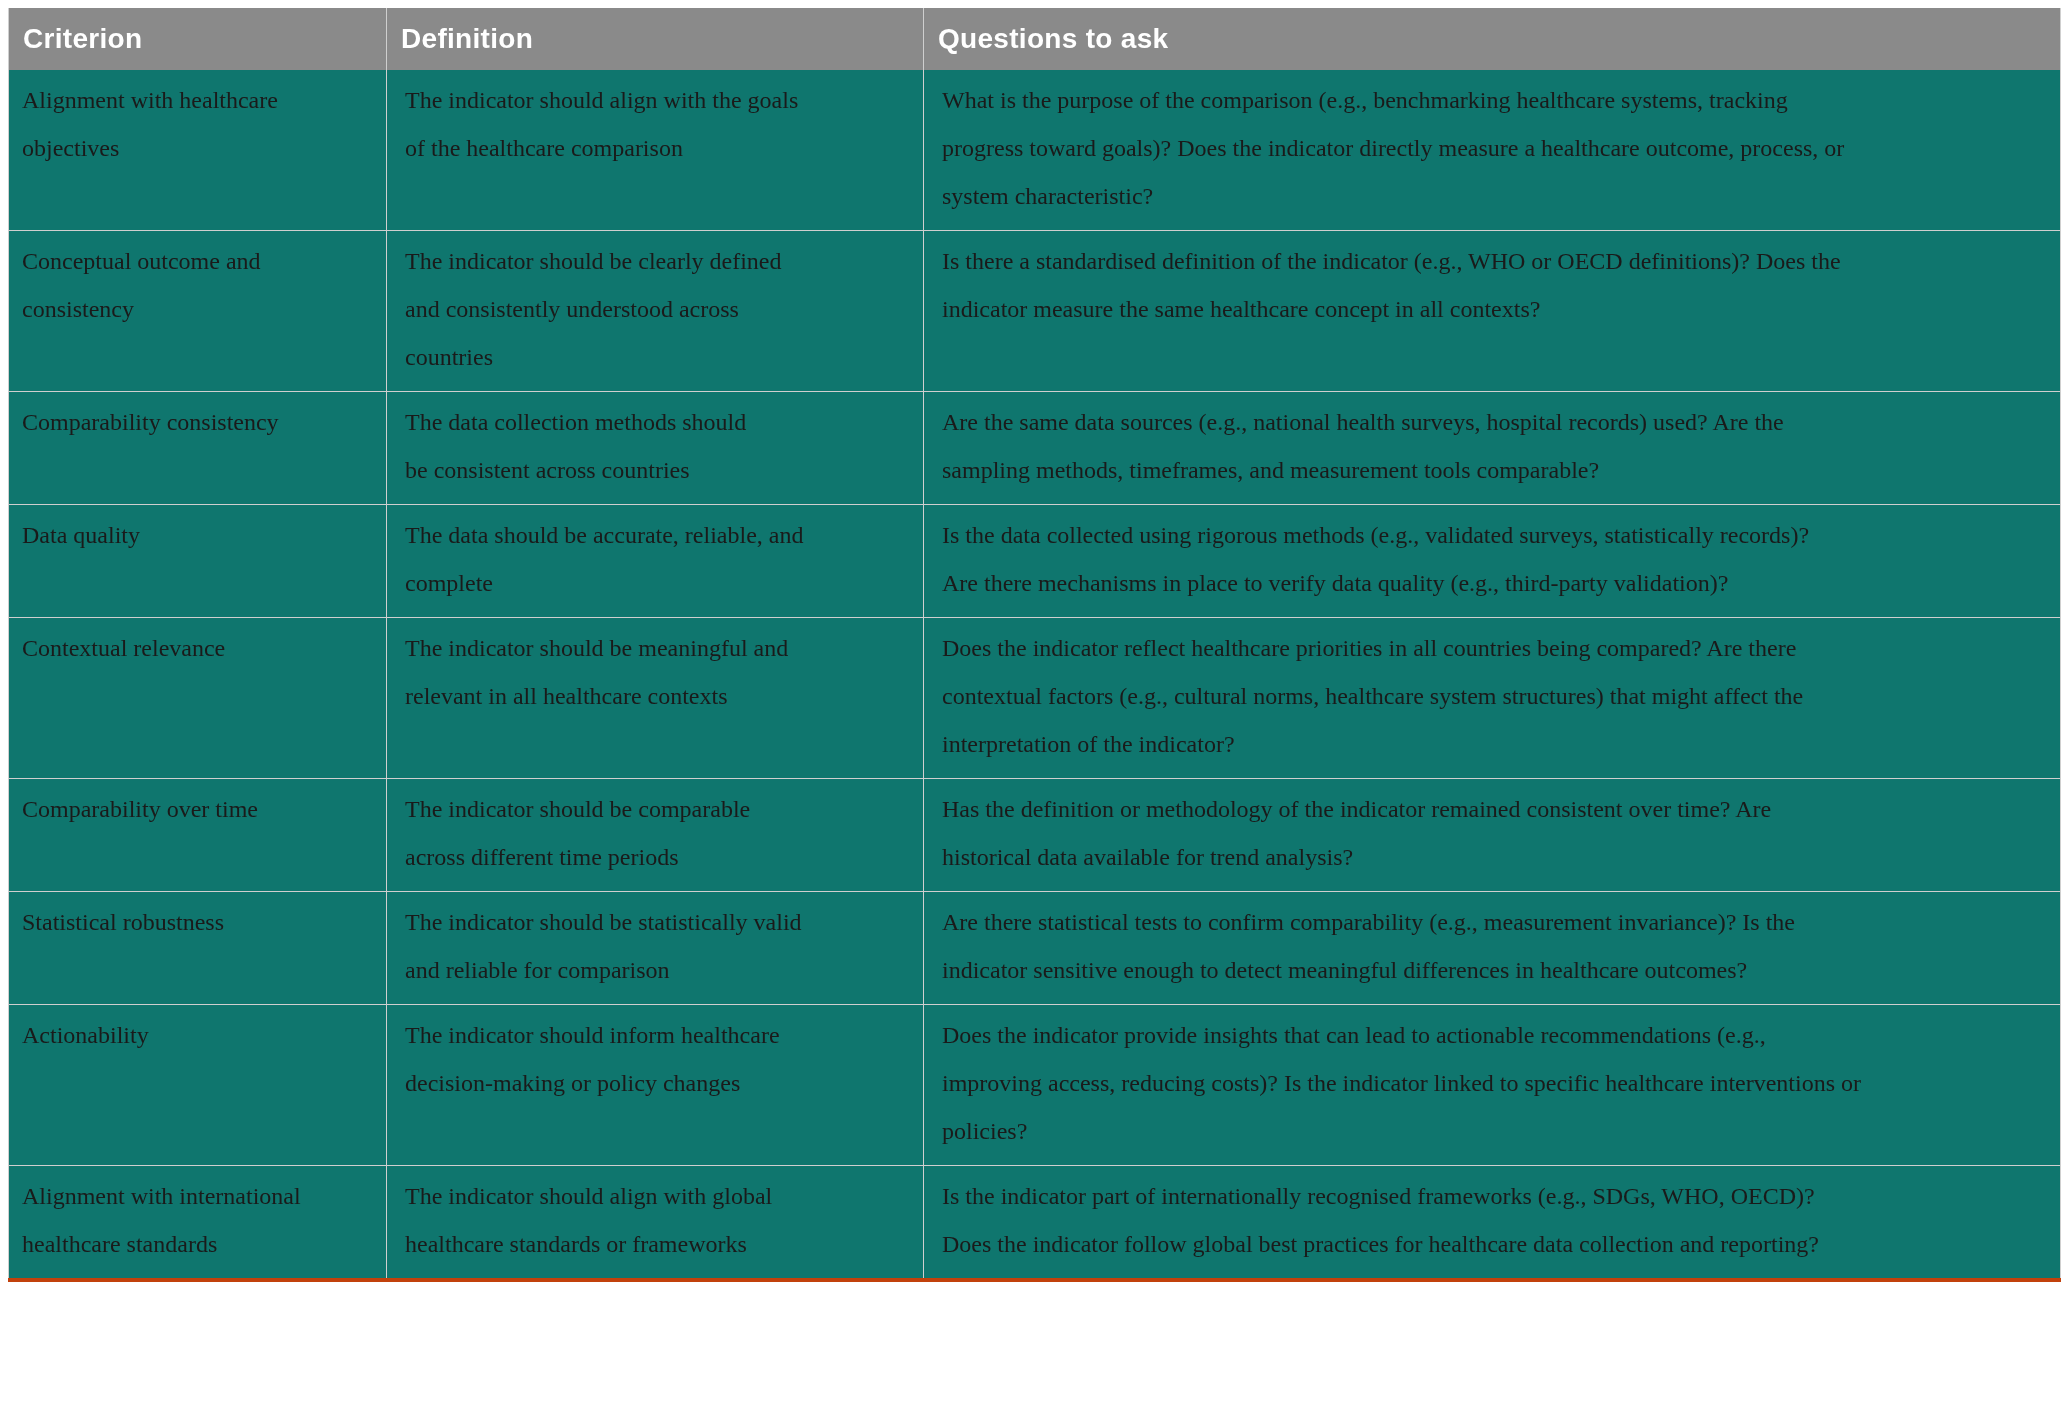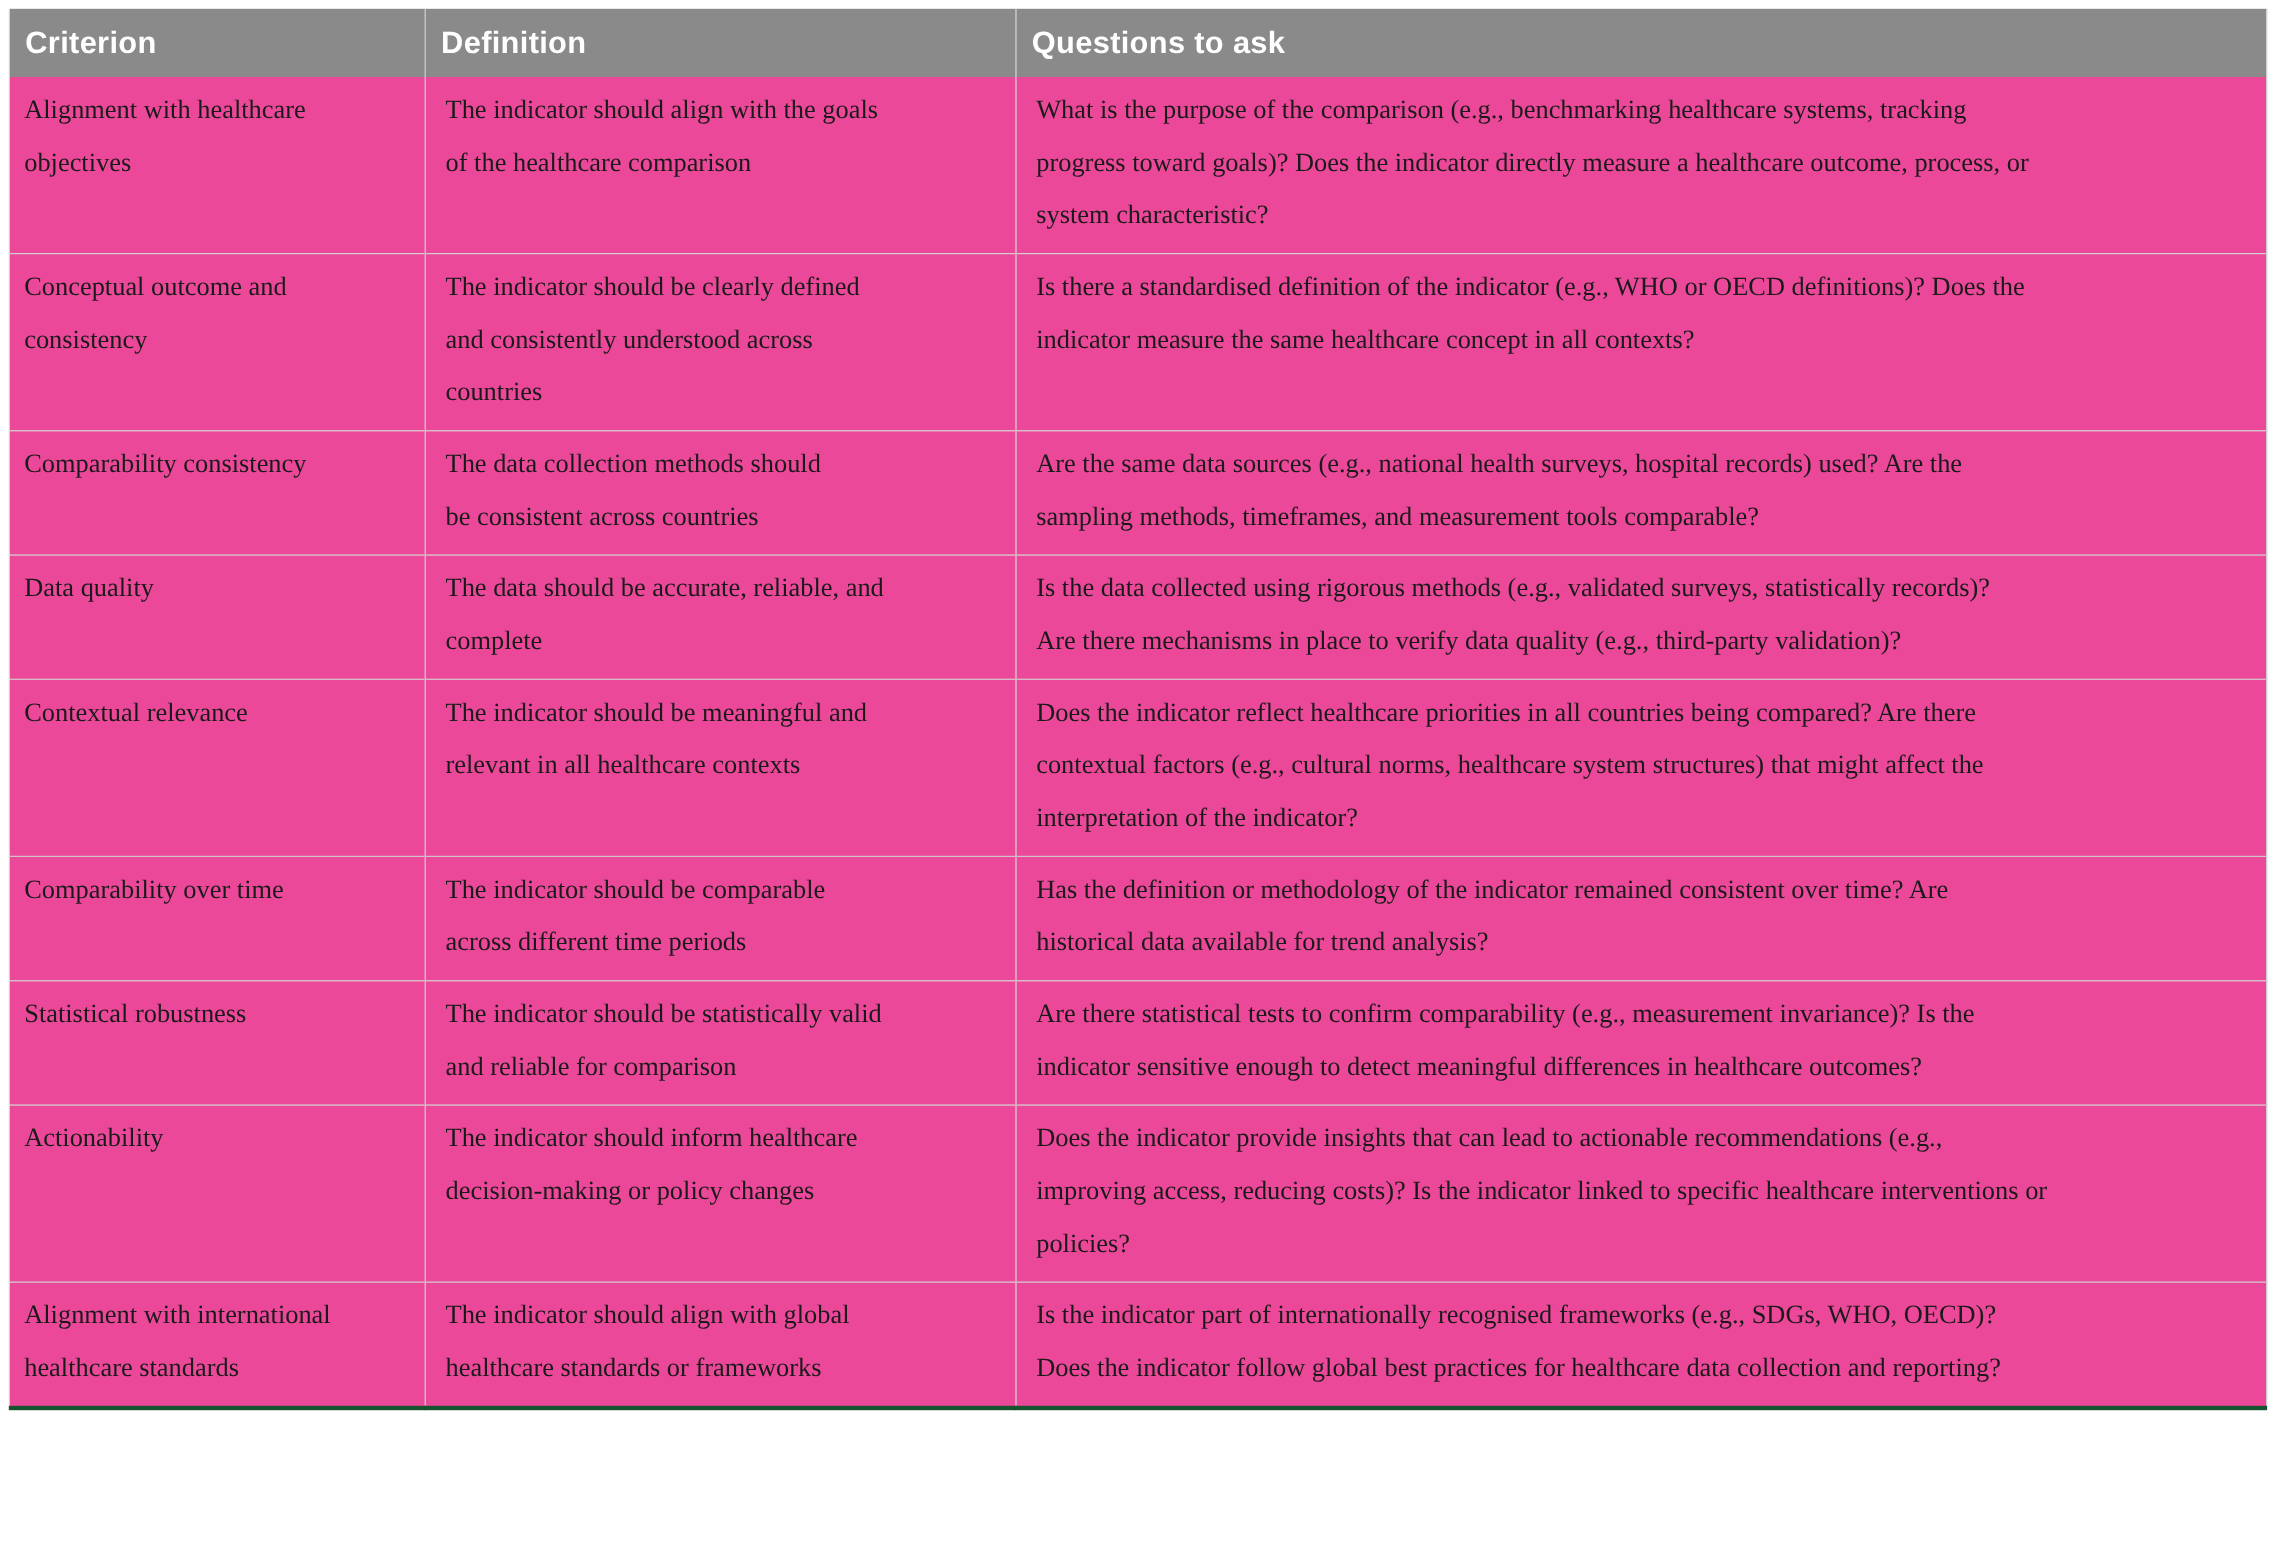--- a/index.html
+++ b/index.html
@@ -13,21 +13,21 @@
   }
   .table-wrap {
     margin: 8px;
   }
   table.criteria {
     width: 2052px;
     border-collapse: collapse;
     table-layout: fixed;
     border-left: 1px solid #cfcfcf;
     border-right: 1px solid #cfcfcf;
-    border-bottom: 4px solid #14532d;
+    border-bottom: 4px solid #c2410c;
   }
   col.c1 { width: 378px; }
   col.c2 { width: 537px; }
   col.c3 { width: 1137px; }
 
   thead th {
     background: #8a8a8a;
     color: #ffffff;
     font-family: "Liberation Sans", sans-serif;
     font-size: 28px;
@@ -43,21 +43,21 @@
 
   tbody td {
     font-size: 24px;
     line-height: 48px;
     color: #1a1a1a;
     vertical-align: top;
     padding: 6px 18px 10px 18px;
     border-top: 1px solid #cfcfcf;
     border-left: 1px solid #cfcfcf;
     white-space: pre-line;
-    background: #ec4899;
+    background: #0f766e;
   }
   tbody td:first-child {
     border-left: none;
     padding-left: 13px;
   }
   tbody tr:first-child td { border-top: none; }
 </style>
 </head>
 <body>
 

